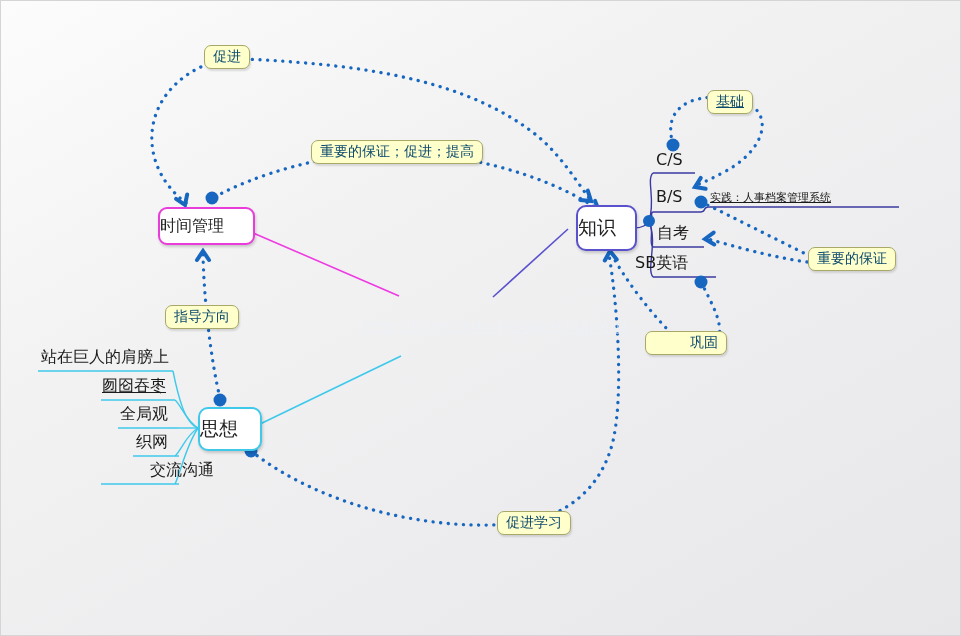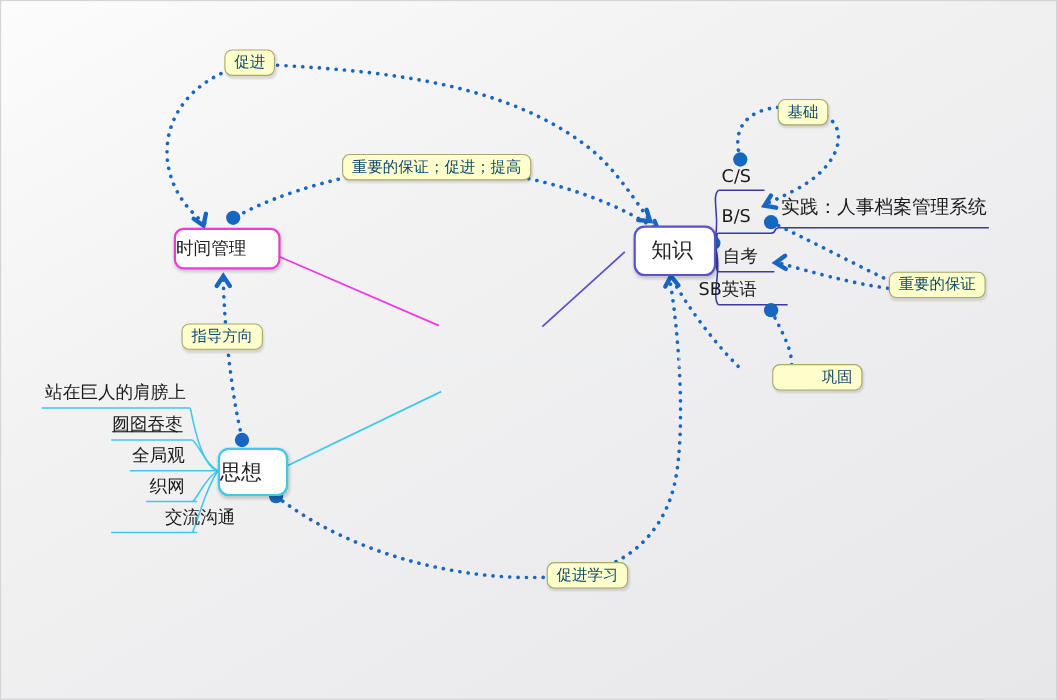--- a/index.html
+++ b/index.html
@@ -18,37 +18,37 @@
   svg.layer{position:absolute;left:0;top:0;z-index:1;}
   .node{position:absolute;z-index:2;background:#fff;display:flex;align-items:center;
         box-shadow:1px 2px 3px rgba(0,0,0,0.18);color:#222;}
   .node-center{
     left:315px;top:293px;width:294px;height:62px;border-radius:18px;
     border:1px solid #8d8d8d;
     background:linear-gradient(180deg,#e0effc 0%,#bedcf7 42%,#8ec2ee 100%);
     font-size:24px;font-weight:bold;color:#2e2e2e;letter-spacing:1px;
   }
   .node-time{left:157px;top:206px;width:93px;height:34px;border-radius:9px;border:2px solid #e93cdb;font-size:16px;}
-  .node-knowledge{left:575px;top:204px;width:57px;height:42px;border-radius:10px;border:2px solid #5a52cc;font-size:19px;padding-left:14px;}
+  .node-knowledge{left:575px;top:204px;width:57px;height:42px;border-radius:10px;border:2px solid #5a52cc;font-size:19px;}
   .node-thought{left:197px;top:406px;width:60px;height:40px;border-radius:10px;border:2px solid #3ec9ea;font-size:19px;}
   .callout{position:absolute;z-index:2;background:#ffffcb;border:1px solid #a8a868;border-radius:7px;
            padding:2px 8px;font-size:14px;color:#0c4a6e;white-space:nowrap;box-shadow:1px 2px 2px rgba(0,0,0,0.12);}
   .co-cujin{left:203px;top:44px;}
   .co-baozheng{left:310px;top:139px;}
-  .co-zhidao{left:164px;top:293px;font-family:Liberation Mono, monospace;}
-  .co-jichu{left:706px;top:89px;}
+  .co-zhidao{left:164px;top:304px;font-family:Liberation Mono, monospace;}
+  .co-jichu{left:706px;top:89px;text-decoration:underline;}
   .co-tuozhan{left:807px;top:246px;}
-  .co-gonggu{left:701px;top:330px;padding-left:44px;}
+  .co-gonggu{left:644px;top:330px;padding-left:44px;}
   .co-cujinxuexi{left:496px;top:510px;}
   .leaf{position:absolute;z-index:2;font-size:16px;color:#1a1a1a;white-space:nowrap;}
   .k-cs{left:655px;top:149px;}
   .k-bs{left:655px;top:186px;}
   .k-zikao{left:656px;top:222px;}
   .k-sb{left:634px;top:252px;}
-  .k-practice{left:709px;top:176px;font-size:17px;}
+  .k-practice{left:709px;top:189px;font-size:11px;text-decoration:underline;}
   .t-1{left:40px;top:346px;}
   .t-2{left:101px;top:375px;text-decoration:underline;}
   .t-3{left:119px;top:403px;}
   .t-4{left:135px;top:431px;}
   .t-5{left:101px;top:459px;margin-left:48px;}
   .watermark{position:absolute;left:358px;top:317px;z-index:3;font-size:15px;
              color:rgba(235,240,248,0.55);letter-spacing:1px;pointer-events:none;white-space:nowrap;text-decoration:underline;}
 </style>
 </head>
 <body>

